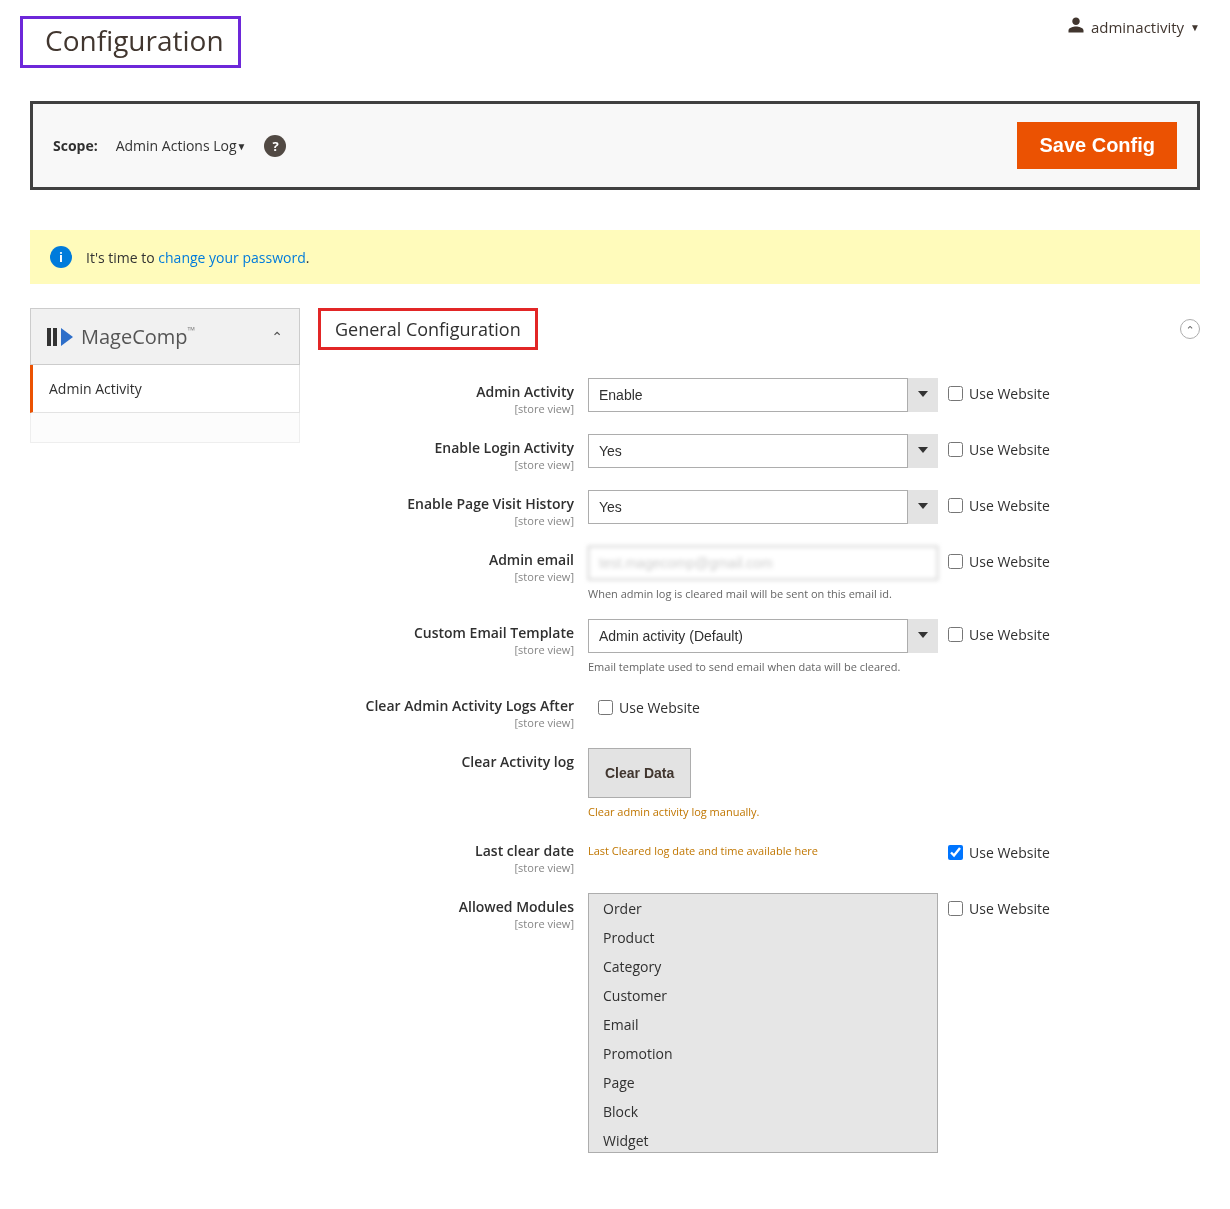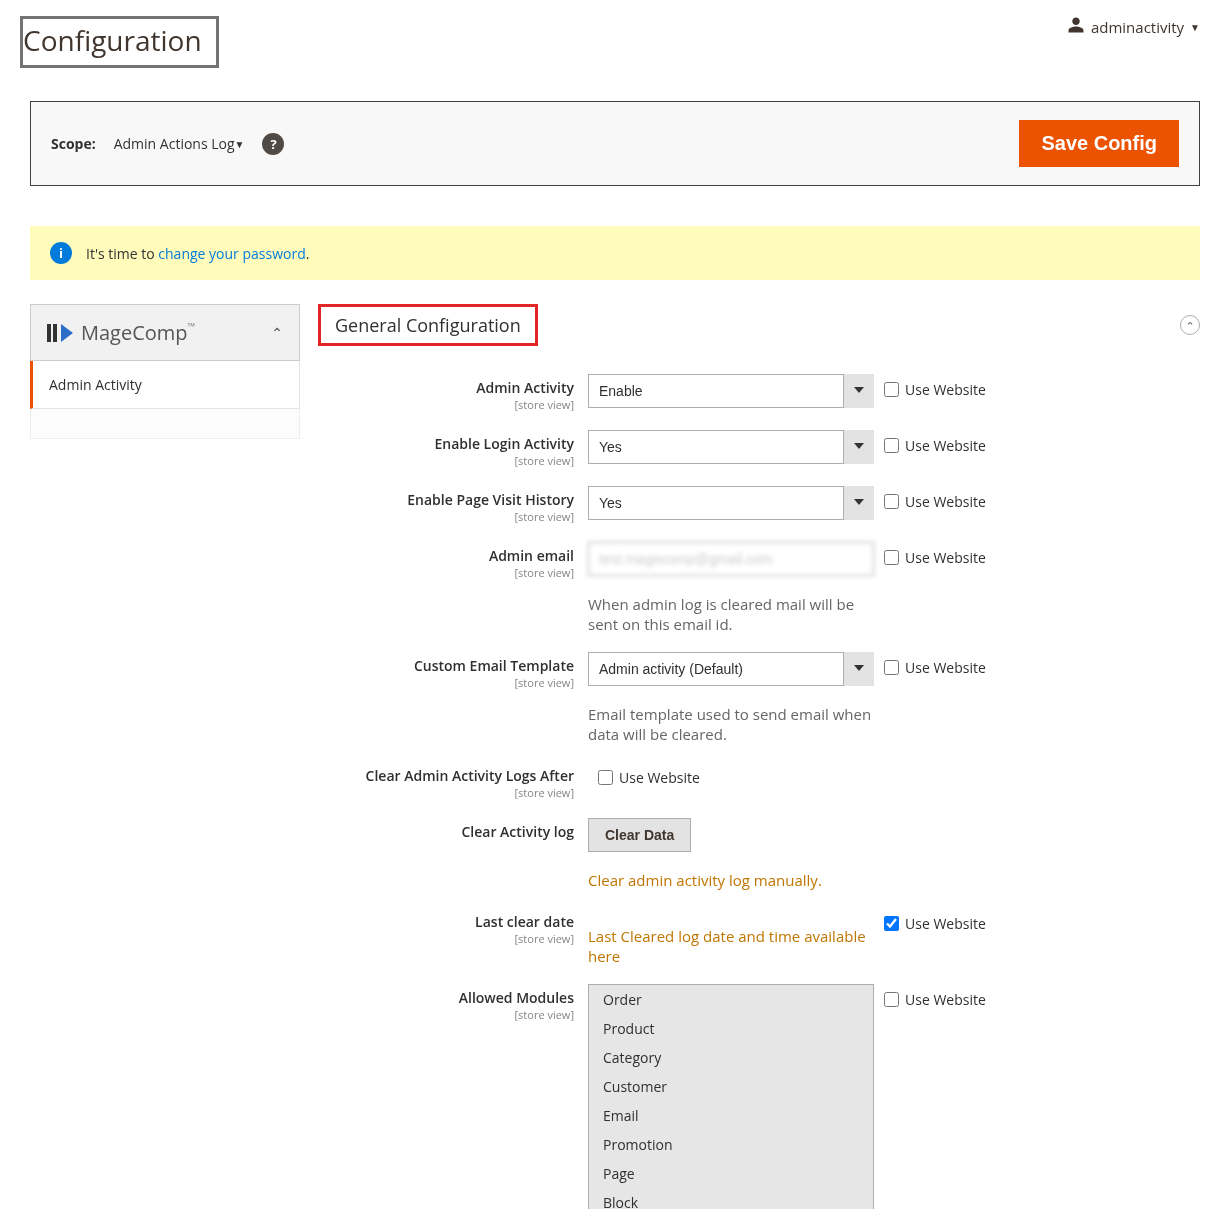--- a/index.html
+++ b/index.html
@@ -1,24 +1,24 @@
 <!DOCTYPE html>
 <html><head>
 <meta charset="utf-8">
 <style>
   * { box-sizing: border-box; margin: 0; padding: 0; }
   body { font-family: 'Open Sans', Arial, sans-serif; font-size: 14px; color: #333; background: #fff; width: 1230px; }
   .top-row { display: flex; justify-content: space-between; align-items: flex-start; padding: 16px 30px 8px 20px; }
-  .page-title-wrap { border: 3px solid #737373; padding: 2px 14px 6px 0; }
+  .page-title-wrap { border: 3px solid #6d28d9; padding: 2px 14px 6px 22px; }
   .page-title { font-size: 28px; font-weight: 400; color: #41362f; }
   .user-menu { display: flex; align-items: center; gap: 6px; cursor: pointer; }
   .user-icon svg { width: 18px; height: 18px; fill: #41362f; }
   .user-label { font-size: 15px; color: #41362f; }
   .caret-down { font-size: 10px; color: #41362f; }
-  .bar { background: #f8f8f8; border: 1px solid #404040; margin: 25px 30px 0 30px; padding: 18px 20px; display: flex; align-items: center; justify-content: space-between; }
+  .bar { background: #f8f8f8; border: 3px solid #404040; margin: 25px 30px 0 30px; padding: 18px 20px; display: flex; align-items: center; justify-content: space-between; }
   .scope-wrap { display: flex; align-items: center; gap: 18px; }
   .scope-label { font-weight: 700; font-size: 14px; color: #303030; }
   .scope-select { display: flex; align-items: center; font-size: 14px; color: #333; cursor: pointer; }
   .help-icon { width: 22px; height: 22px; border-radius: 50%; background: #514943; color: #fff; display: flex; align-items: center; justify-content: center; font-weight: 700; font-size: 13px; cursor: pointer; }
   .save-btn { background: #eb5202; color: #fff; border: none; padding: 12px 22px; font-size: 20px; font-weight: 700; cursor: pointer; }
   .notice { background: #fffbbb; margin: 40px 30px 0 30px; padding: 16px 20px; display: flex; align-items: center; gap: 14px; font-size: 14px; }
   .info-icon { width: 22px; height: 22px; border-radius: 50%; background: #007bdb; color: #fff; display: flex; align-items: center; justify-content: center; font-weight: 700; font-size: 13px; }
   .notice a { color: #007bdb; text-decoration: none; }
   .main { display: flex; margin: 24px 30px 0 30px; gap: 18px; align-items: flex-start; }
   .sidebar { width: 270px; flex-shrink: 0; }
@@ -35,31 +35,31 @@
   .content { flex: 1; }
   .section-head { display: flex; align-items: center; justify-content: space-between; padding-bottom: 10px;}
   .sh-title-wrap { border: 3px solid #e22626; padding: 6px 14px; }
   .sh-title { font-size: 18px; color: #303030; font-weight: 400; }
   .collapse-icon { width: 20px; height: 20px; border: 1px solid #adadad; border-radius: 50%; display: flex; align-items: center; justify-content: center; font-size: 11px; color: #666; cursor: pointer; }
   .form { margin-top: 18px; }
   .row { display: flex; align-items: flex-start; margin-bottom: 18px; }
   .lbl-col { width: 270px; text-align: right; padding-right: 14px; padding-top: 4px; }
   .lbl-col .lbl { font-size: 14px; color: #303030; font-weight: 600; }
   .lbl-col .scope-hint { font-size: 11px; color: #858585; display: block; }
-  .ctl-col { width: 286px; }
+  .ctl-col { width: 350px; }
   .use-col { padding-left: 10px; display: flex; align-items: center; gap: 6px; padding-top: 6px;}
   .use-col input[type=checkbox] { width: 15px; height: 15px; cursor:pointer;}
   .use-col label { font-size: 14px; color: #303030; }
   .select-wrap { position: relative; }
   .select-wrap select, .text-input { width: 100%; height: 34px; border: 1px solid #adadad; background: #fff; padding: 0 10px; font-size: 14px; color: #303030; appearance: none; }
   .select-wrap::after { content: ""; position: absolute; right: 0; top: 0; width: 30px; height: 34px; background: #e3e3e3; border-left: 1px solid #adadad; pointer-events: none; }
   .select-wrap .arrow { position: absolute; right: 10px; top: 13px; width: 0; height: 0; border-left: 5px solid transparent; border-right: 5px solid transparent; border-top: 6px solid #333; z-index:2; pointer-events:none;}
-  .hint { font-size: 15px; color: #666; margin-top: 18px; }
+  .hint { font-size: 11px; color: #666; margin-top: 6px; }
   .hint-orange { color: #c07600; }
-  .btn2 { background: #e3e3e3; border: 1px solid #adadad; padding: 8px 16px; font-size: 14px; color: #41362f; cursor: pointer; font-weight:600;}
+  .btn2 { background: #e3e3e3; border: 1px solid #adadad; padding: 16px 16px; font-size: 14px; color: #41362f; cursor: pointer; font-weight:600;}
   .static-val { font-size: 14px; color: #303030; padding-top:6px;}
   .multi { width: 100%; height: 260px; border: 1px solid #adadad; background: #e6e6e6; overflow-y: scroll; }
   .multi-item { padding: 5px 14px; font-size: 14px; color: #303030; cursor: pointer; }
   .blur-text { color:#ccc; filter: blur(2px); }
 </style>
 </head>
 <body>
 
 <div class="top-row">
   <div class="page-title-wrap">

